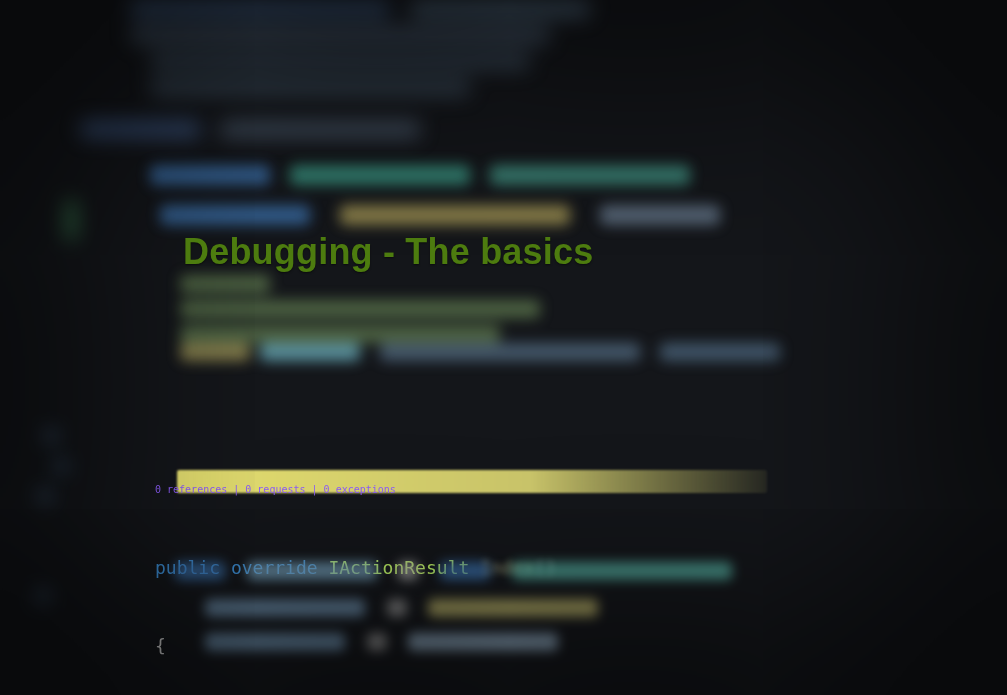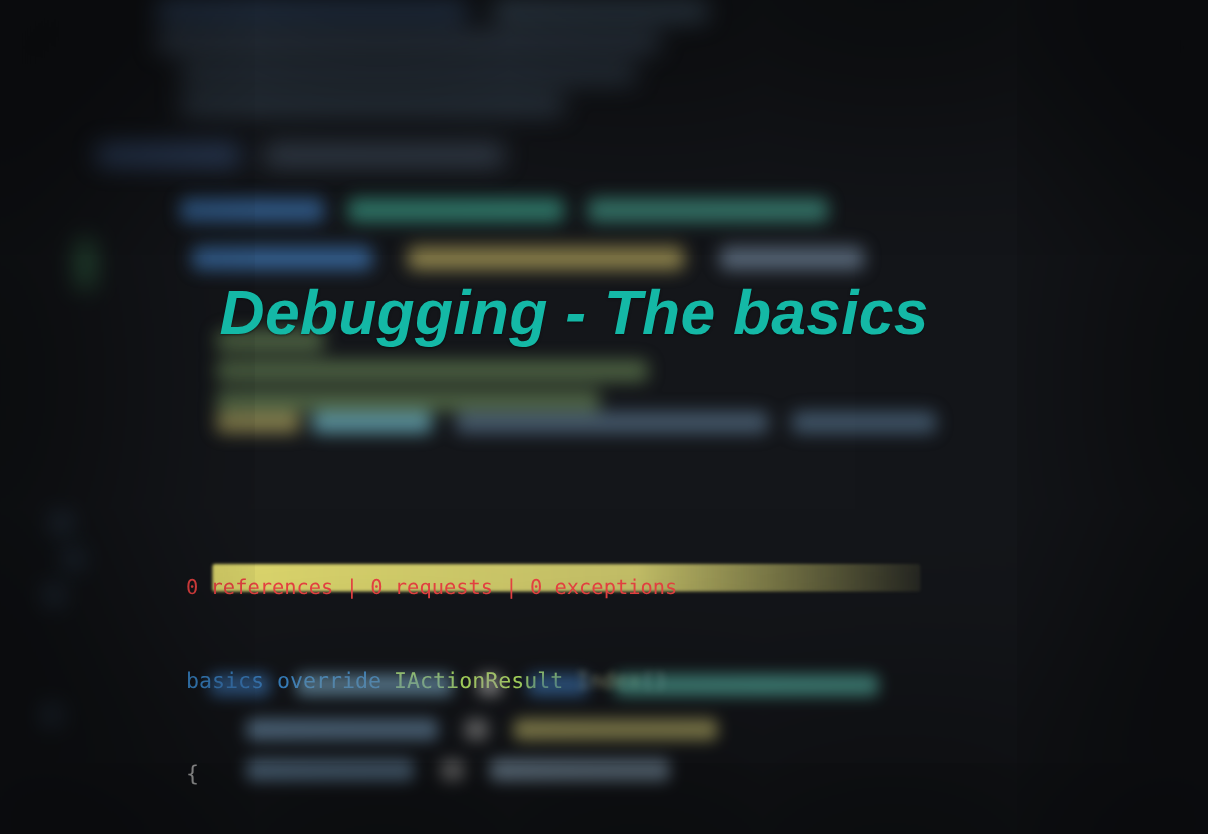--- a/index.html
+++ b/index.html
@@ -40,22 +40,22 @@
   .code-sharp {
     position: absolute;
     left: 155px;
     top: 425px;
     font-size: 18px;
     line-height: 26px;
     white-space: pre;
     filter: blur(0.4px);
   }
   .code-sharp .codelens {
-    color: #ef4444;
-    font-size: 17px;
+    color: #8b5cf6;
+    font-size: 10px;
     filter: blur(0.6px);
   }
   .tok-kw    { color: #3d8fd6; }
   .tok-type  { color: #bef264; }
   .tok-fn    { color: #d0cf9a; }
   .tok-punc  { color: #c9c9c9; }
 
   .hl-line {
     position: absolute;
     left: 177px;
@@ -74,27 +74,26 @@
     top: 560px;
     filter: blur(6px);
     opacity: 0.75;
   }
   .lower-blur .blob { position: static; display: inline-block; height: 18px; margin-right: 12px; vertical-align: middle; }
 
   .title-overlay {
     position: absolute;
     left: 183px;
     top: 231px;
-    color: #14b8a6;
+    color: #4d7c0f;
     font-family: Arial, Helvetica, sans-serif;
-    font-size: 52px;
+    font-size: 36px;
     font-weight: 700;
     letter-spacing: 0.2px;
     text-shadow: 0 1px 2px rgba(0,0,0,0.5);
-    font-style: italic;
   }
 
   .vignette {
     position: absolute;
     inset: 0;
     pointer-events: none;
     box-shadow: inset 0 0 220px 60px rgba(0,0,0,0.75);
   }
 </style>
 </head>
@@ -135,21 +134,21 @@
   <div class="blur-layer blur-heavy" style="left:45px; top:430px;">
     <div class="gutter-blob" style="top:0; left:0; height:12px; width:12px; background:#6aa0d4; border-radius:50%;"></div>
     <div class="gutter-blob" style="top:60px; left:-6px; height:12px; width:12px; background:#6aa0d4; border-radius:50%;"></div>
     <div class="gutter-blob" style="top:160px; left:-8px; height:12px; width:12px; background:#6aa0d4; border-radius:50%;"></div>
   </div>
 
   <div class="hl-line"></div>
 
   <div class="code-sharp">
     <div class="codelens"><span>0 references</span><span> | </span><span>0 requests</span><span> | </span><span>0 exceptions</span></div>
-    <div><span class="tok-kw">basics</span> <span class="tok-kw">override</span> <span class="tok-type">IActionResult</span> <span class="tok-fn" style="filter:blur(3px);opacity:.7">Index</span><span class="tok-punc" style="filter:blur(3px);opacity:.7">()</span></div>
+    <div><span class="tok-kw">public</span> <span class="tok-kw">override</span> <span class="tok-type">IActionResult</span> <span class="tok-fn" style="filter:blur(3px);opacity:.7">Index</span><span class="tok-punc" style="filter:blur(3px);opacity:.7">()</span></div>
     <div><span class="tok-punc">{</span></div>
     
     
     
     
   </div>
 
   <div class="lower-blur">
     <div>
       <span class="blob" style="width:50px; background:#3e76b4;"></span>

